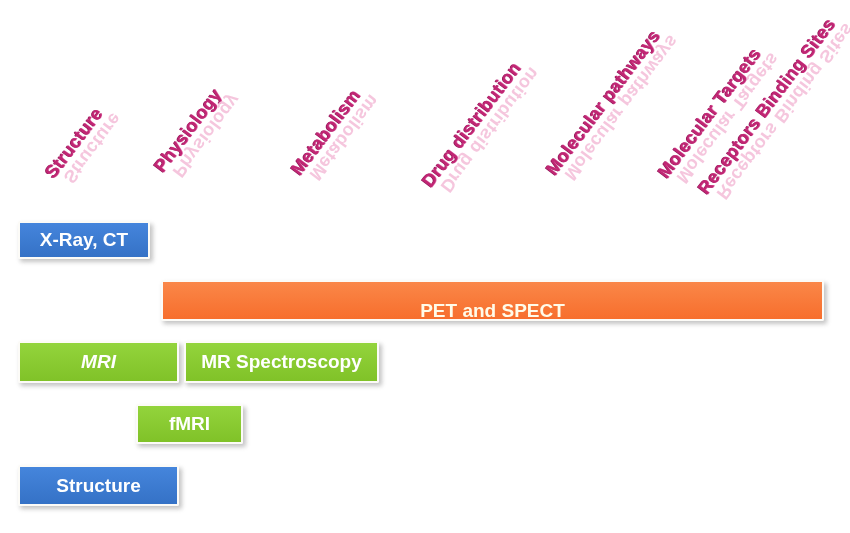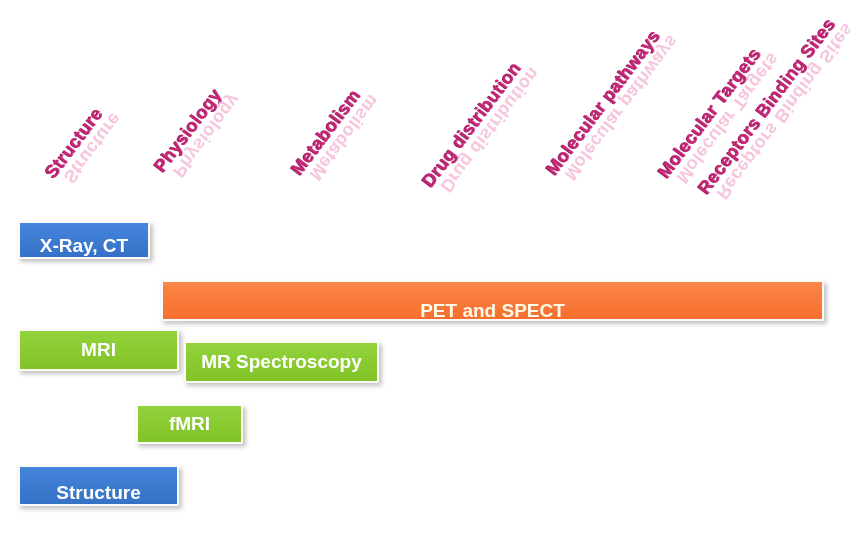--- a/index.html
+++ b/index.html
@@ -46,21 +46,21 @@
     align-items: center;
     justify-content: center;
     box-sizing: border-box;
     border: 2px solid #fcfbf7;
     border-radius: 2px;
     box-shadow: 2.5px 3px 4px rgba(110, 110, 110, 0.4);
     color: #ffffff;
     font-size: 19px;
     font-weight: bold;
   }
-  .bar-blue   { background: linear-gradient(#4585dc, #3572c6); align-items: flex-end; }
+  .bar-blue   { background: linear-gradient(#4585dc, #3572c6); }
   .bar-green  { background: linear-gradient(#93d43c, #80c228); }
   .bar-orange { background: linear-gradient(#fa8748, #f76e2d); }
   .bar-orange .bar-label { color: #fffbe9; margin-top: 21px; }
   .bar-label { position: relative; }
 </style>
 </head>
 <body>
 
 <div class="canvas">
 
@@ -94,21 +94,21 @@
   </div>
 
   <div class="bar bar-blue" style="left:18px; top:221px; width:132px; height:38px;">
     <span class="bar-label">X-Ray, CT</span>
   </div>
 
   <div class="bar bar-orange" style="left:161px; top:280px; width:663px; height:41px;">
     <span class="bar-label">PET and SPECT</span>
   </div>
 
-  <div class="bar bar-green" style="left:18px; top:329px; width:161px; height:42px;">
+  <div class="bar bar-green" style="left:18px; top:341px; width:161px; height:42px;font-style:italic;">
     <span class="bar-label">MRI</span>
   </div>
 
   <div class="bar bar-green" style="left:184px; top:341px; width:195px; height:42px;">
     <span class="bar-label">MR Spectroscopy</span>
   </div>
 
   <div class="bar bar-green" style="left:136px; top:404px; width:107px; height:40px;">
     <span class="bar-label">fMRI</span>
   </div>

